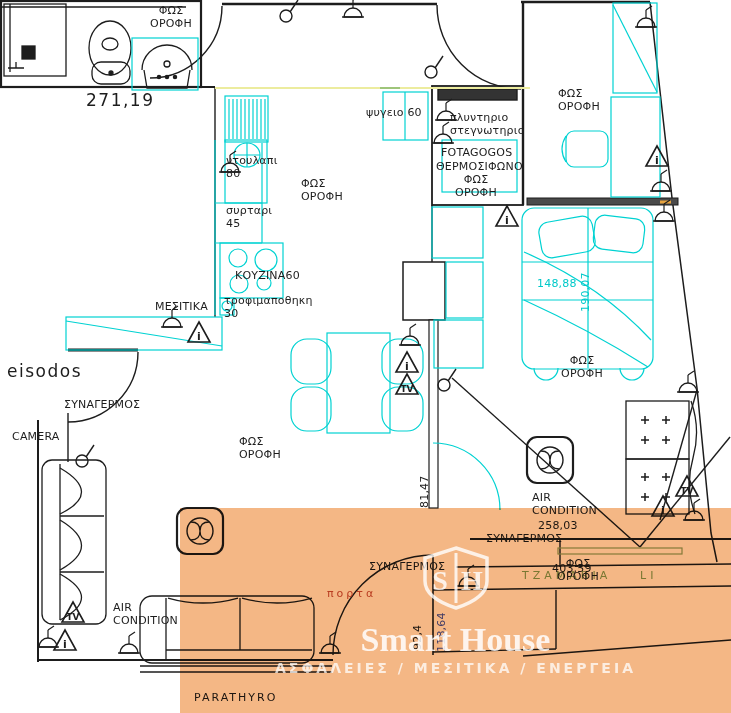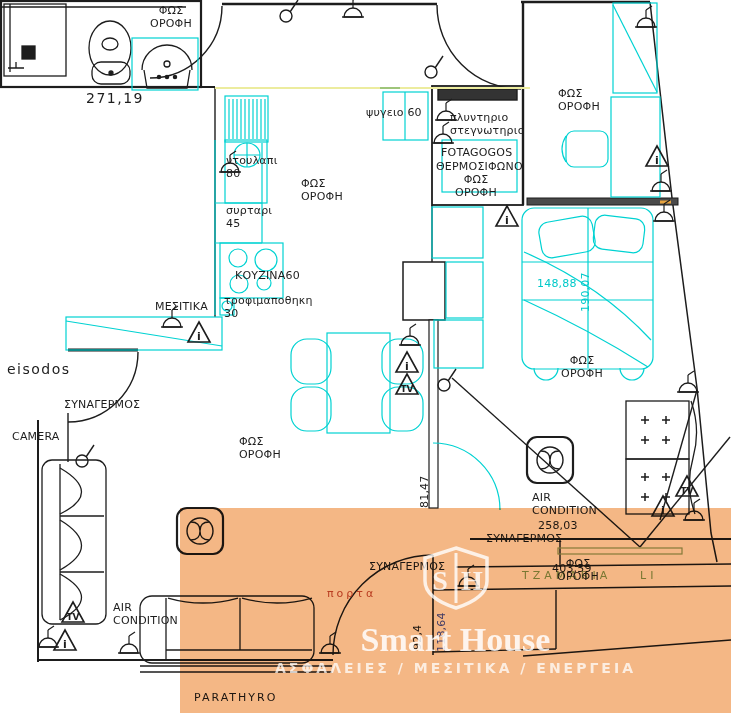--- a/index.html
+++ b/index.html
@@ -7,21 +7,21 @@
          font-family:"DejaVu Sans",sans-serif;}
   .layer{position:absolute;left:0;top:0;width:731px;height:713px;}
   .lbl{position:absolute;font-size:11px;line-height:1.18;color:#1d1d1d;
        white-space:pre-line;letter-spacing:.2px;}
   .ctr{text-align:center;}
   .rot{transform:rotate(-90deg);transform-origin:0 0;white-space:nowrap;}
   .cyan{color:#00c9c9;}
   .blue{color:#4553c0;}
   .red{color:#c2543d;letter-spacing:3px;margin-top:28px;}
   .green{color:#7fa75f;letter-spacing:4px;padding-left:32px;}
-  .big{font-size:14px;letter-spacing:1.5px;}
+  .big{font-size:17px;letter-spacing:1.5px;}
   svg{position:absolute;left:0;top:0;}
   #overlay{position:absolute;left:180px;top:508px;width:551px;height:205px;
            background:rgba(238,138,58,.62);mix-blend-mode:multiply;}
   #logoLayer{position:absolute;left:180px;top:508px;width:551px;height:205px;
              pointer-events:none;}
   #brandName{position:absolute;left:0;top:113px;width:551px;text-align:center;
              font-family:"Liberation Serif","DejaVu Serif",serif;font-weight:bold;
              font-size:34px;color:rgba(255,255,255,.85);}
   #brandTagline{position:absolute;left:0;top:152px;width:551px;text-align:center;
              font-size:14px;font-weight:bold;letter-spacing:3px;

